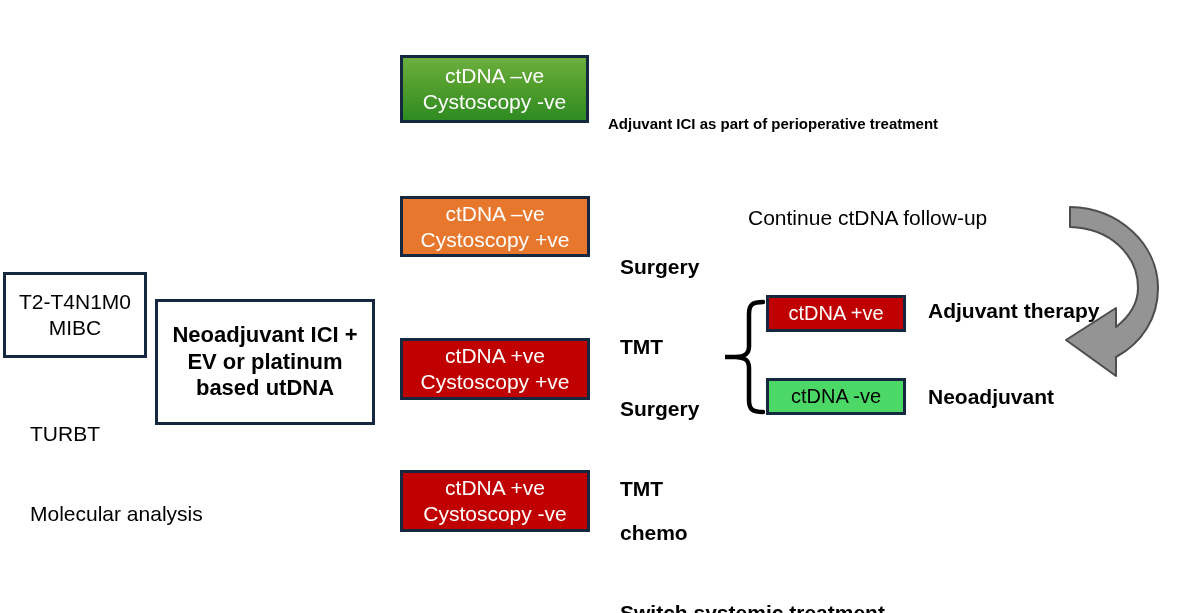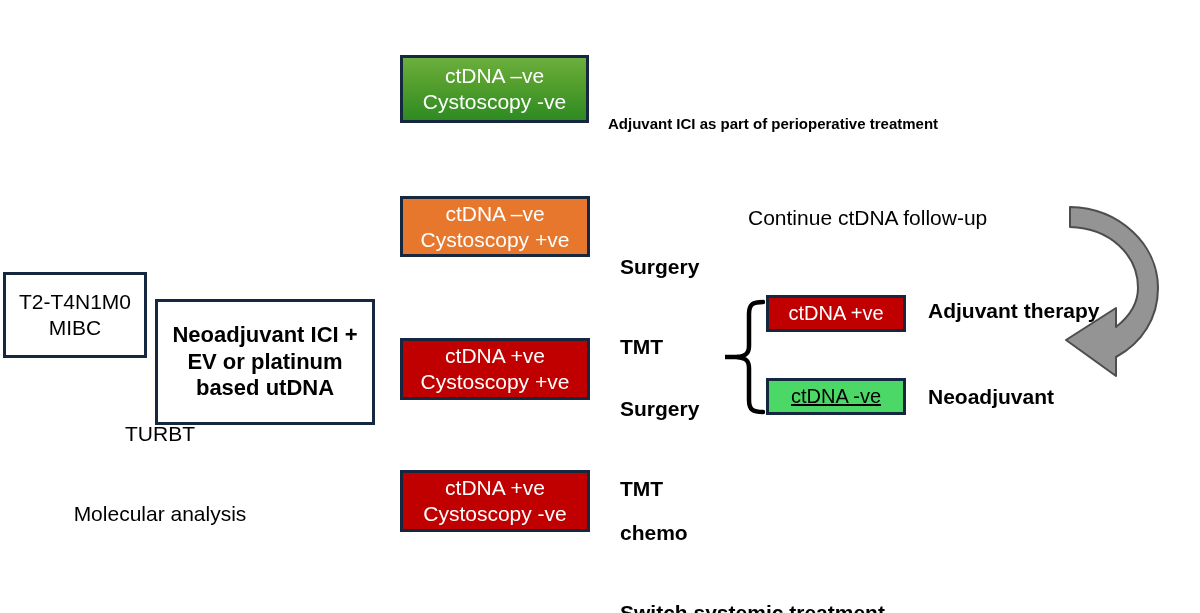--- a/index.html
+++ b/index.html
@@ -102,21 +102,21 @@
     <span class="line">T2-T4N1M0</span>
     <span class="line">MIBC</span>
   </div>
 
   <div class="box box-plain box-plain-bold" style="left:155px; top:255px; width:220px; height:126px;margin-top:44px;">
     <span class="line">Neoadjuvant ICI +</span>
     <span class="line">EV or platinum</span>
     <span class="line">based utDNA</span>
   </div>
 
-  <div class="label" style="left:30px; top:367px; width:260px; text-align:center; font-size:21px;">
+  <div class="label" style="left:30px; top:367px; width:260px; font-size:21px;">
     <div>TURBT</div>
     <div>Molecular analysis</div>
   </div>
 
   <div class="box box-green-grad" style="left:400px; top:55px; width:189px; height:68px;">
     <span class="line">ctDNA –ve</span>
     <span class="line">Cystoscopy -ve</span>
   </div>
   <div class="label label-bold" style="left:608px; top:76px; font-size:15px;">
     <div>Adjuvant ICI as part of perioperative treatment</div>
@@ -148,21 +148,21 @@
                C 20 60, 24 62, 24 70 L 24 102 C 24 112, 28 114, 38 114" fill="none" stroke="#000000" stroke-width="4.5" stroke-linecap="round"></path>
       <line x1="0" y1="59" x2="13" y2="59" stroke="#000000" stroke-width="4.5" stroke-linecap="round"></line>
     </svg>
   </div>
 
   <div class="box box-red" style="left:766px; top:295px; width:140px; height:37px; font-size:20px;">
     <span class="line">ctDNA +ve</span>
   </div>
   <div class="label label-bold" style="left:928px; top:298px; font-size:21px;">Adjuvant therapy</div>
 
-  <div class="box box-brightgreen" style="left:766px; top:378px; width:140px; height:37px;text-decoration:underline;">
+  <div class="box box-brightgreen" style="left:766px; top:378px; width:140px; height:37px;">
     <span class="line">ctDNA -ve</span>
   </div>
   <div class="label label-bold" style="left:928px; top:384px; font-size:21px;">Neoadjuvant</div>
 
   <div class="curved-arrow" style="left:1058px; top:200px; width:132px; height:180px;">
     <svg width="132" height="180" viewBox="0 0 132 180" xmlns="http://www.w3.org/2000/svg">
       <path d="M12 7
                C 62 8, 100 45, 100 88
                C 100 118, 84 143, 58 157
                L 58 176

